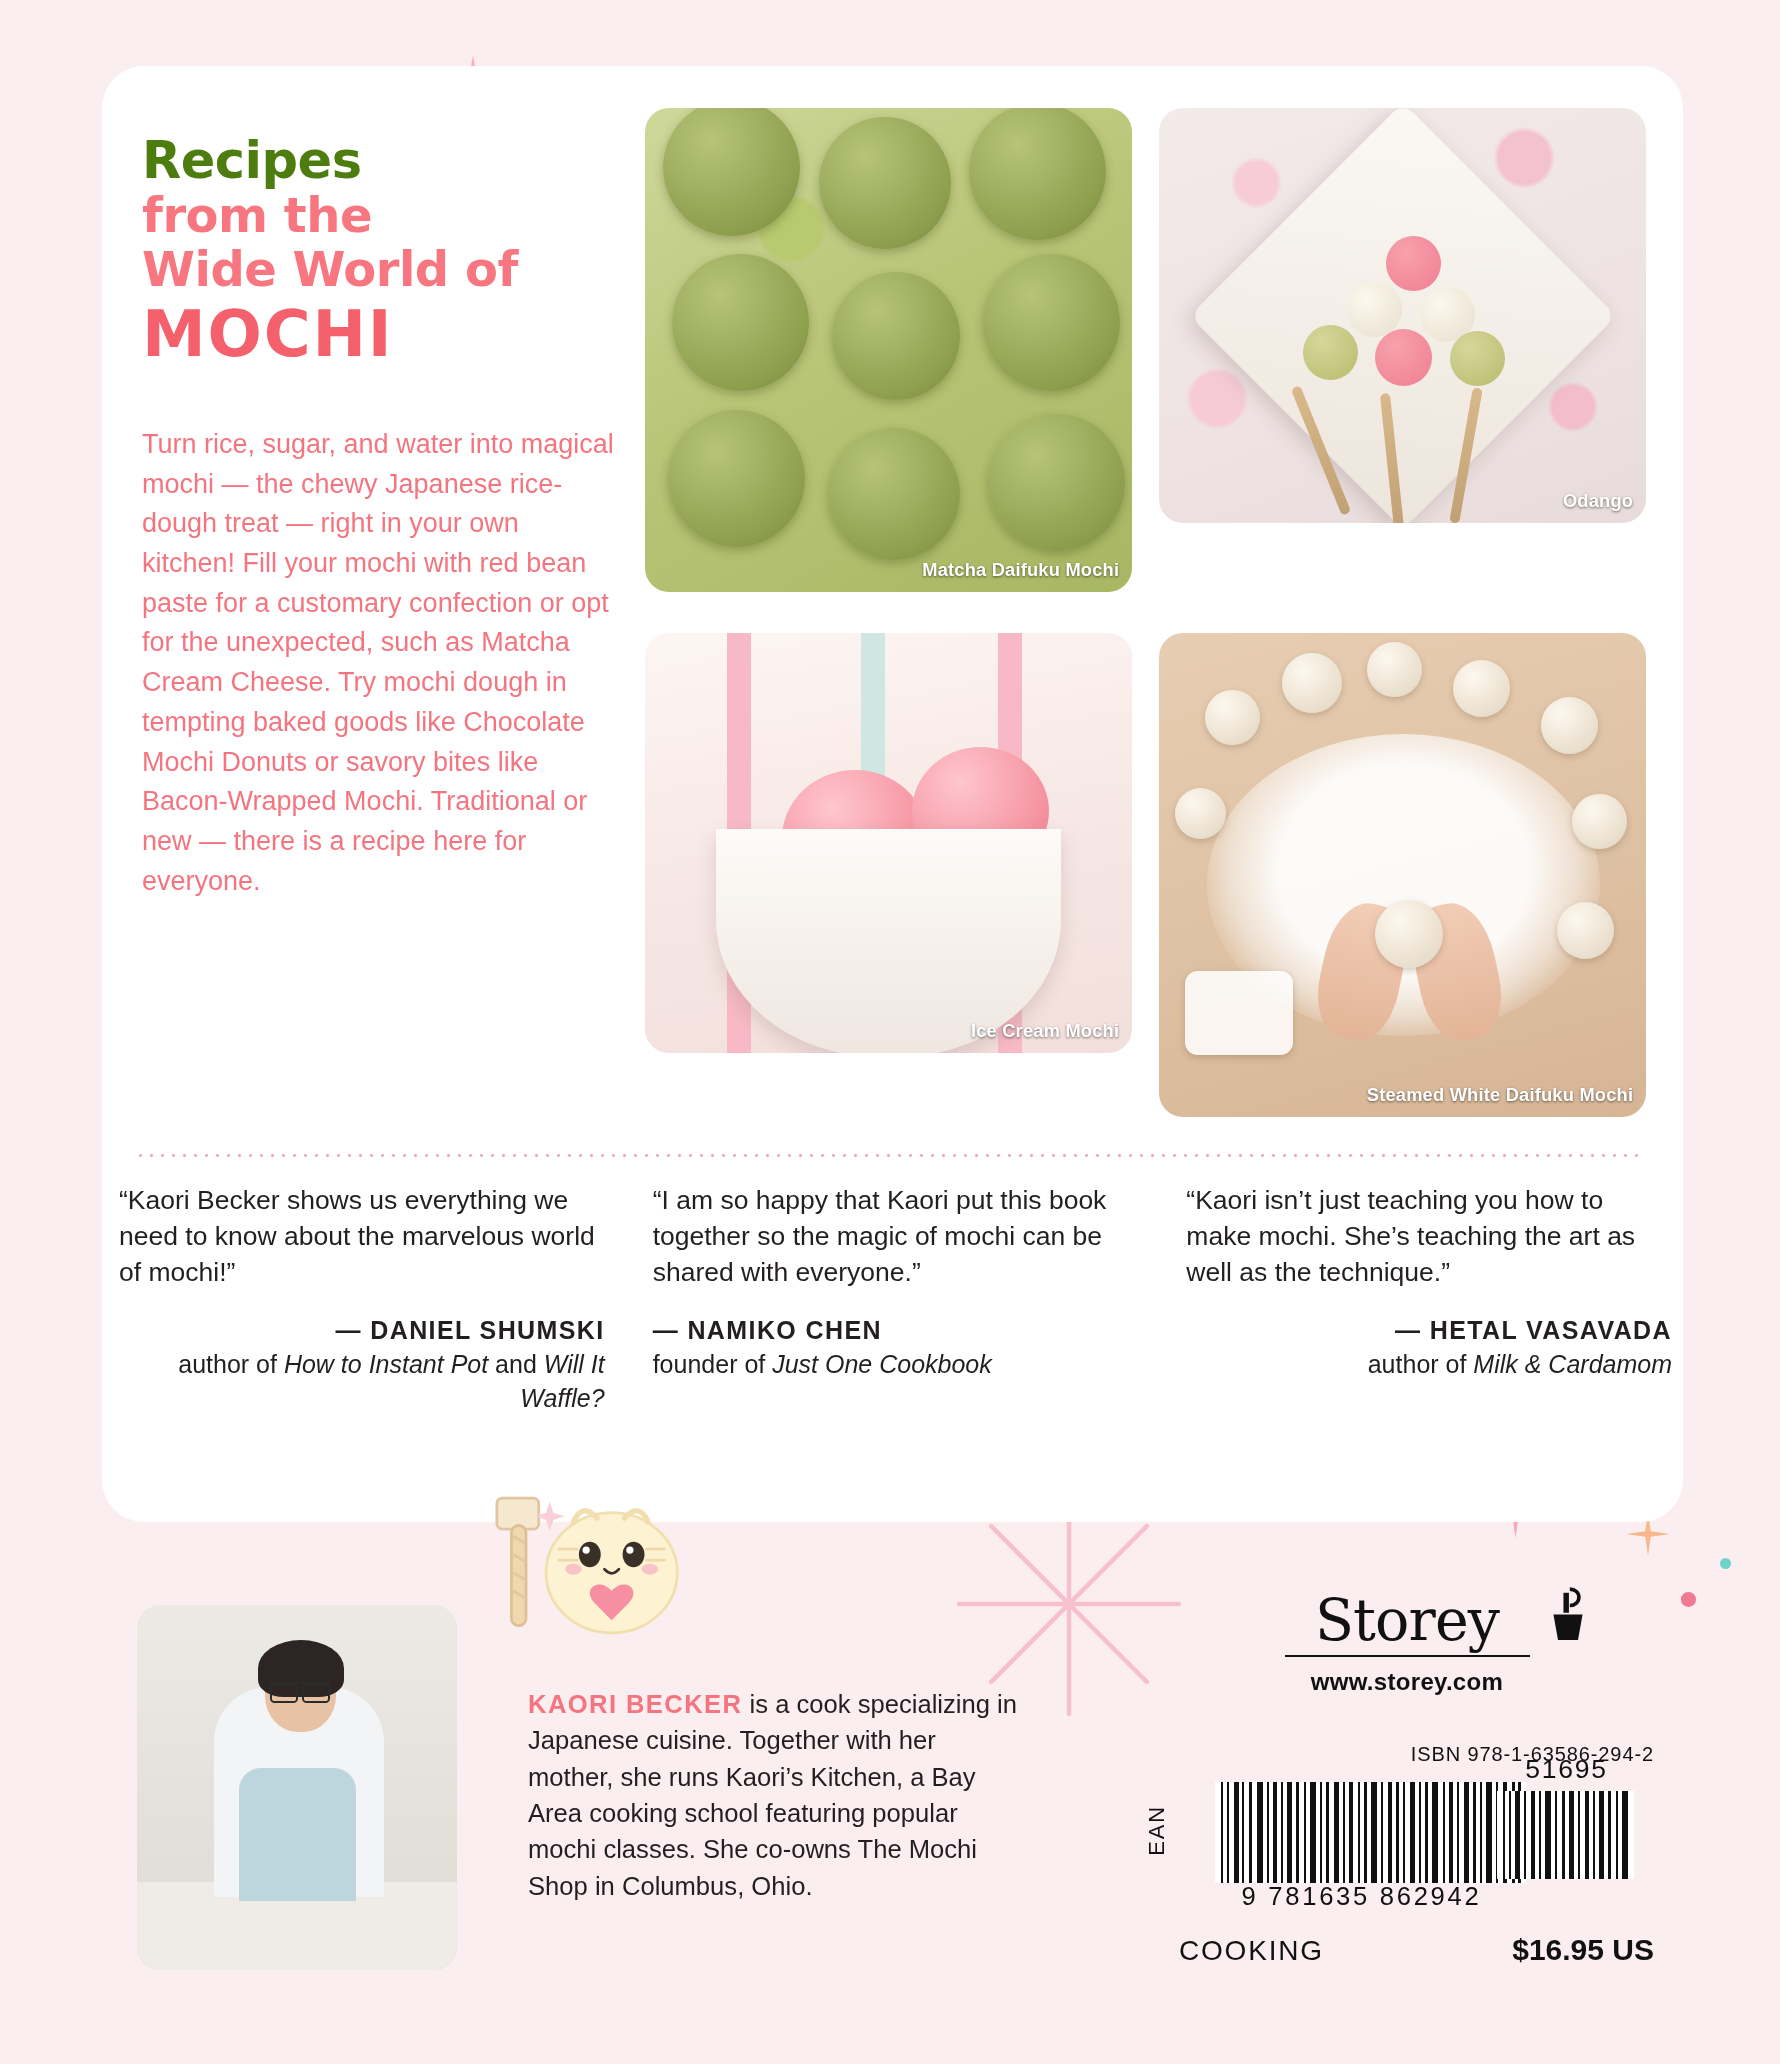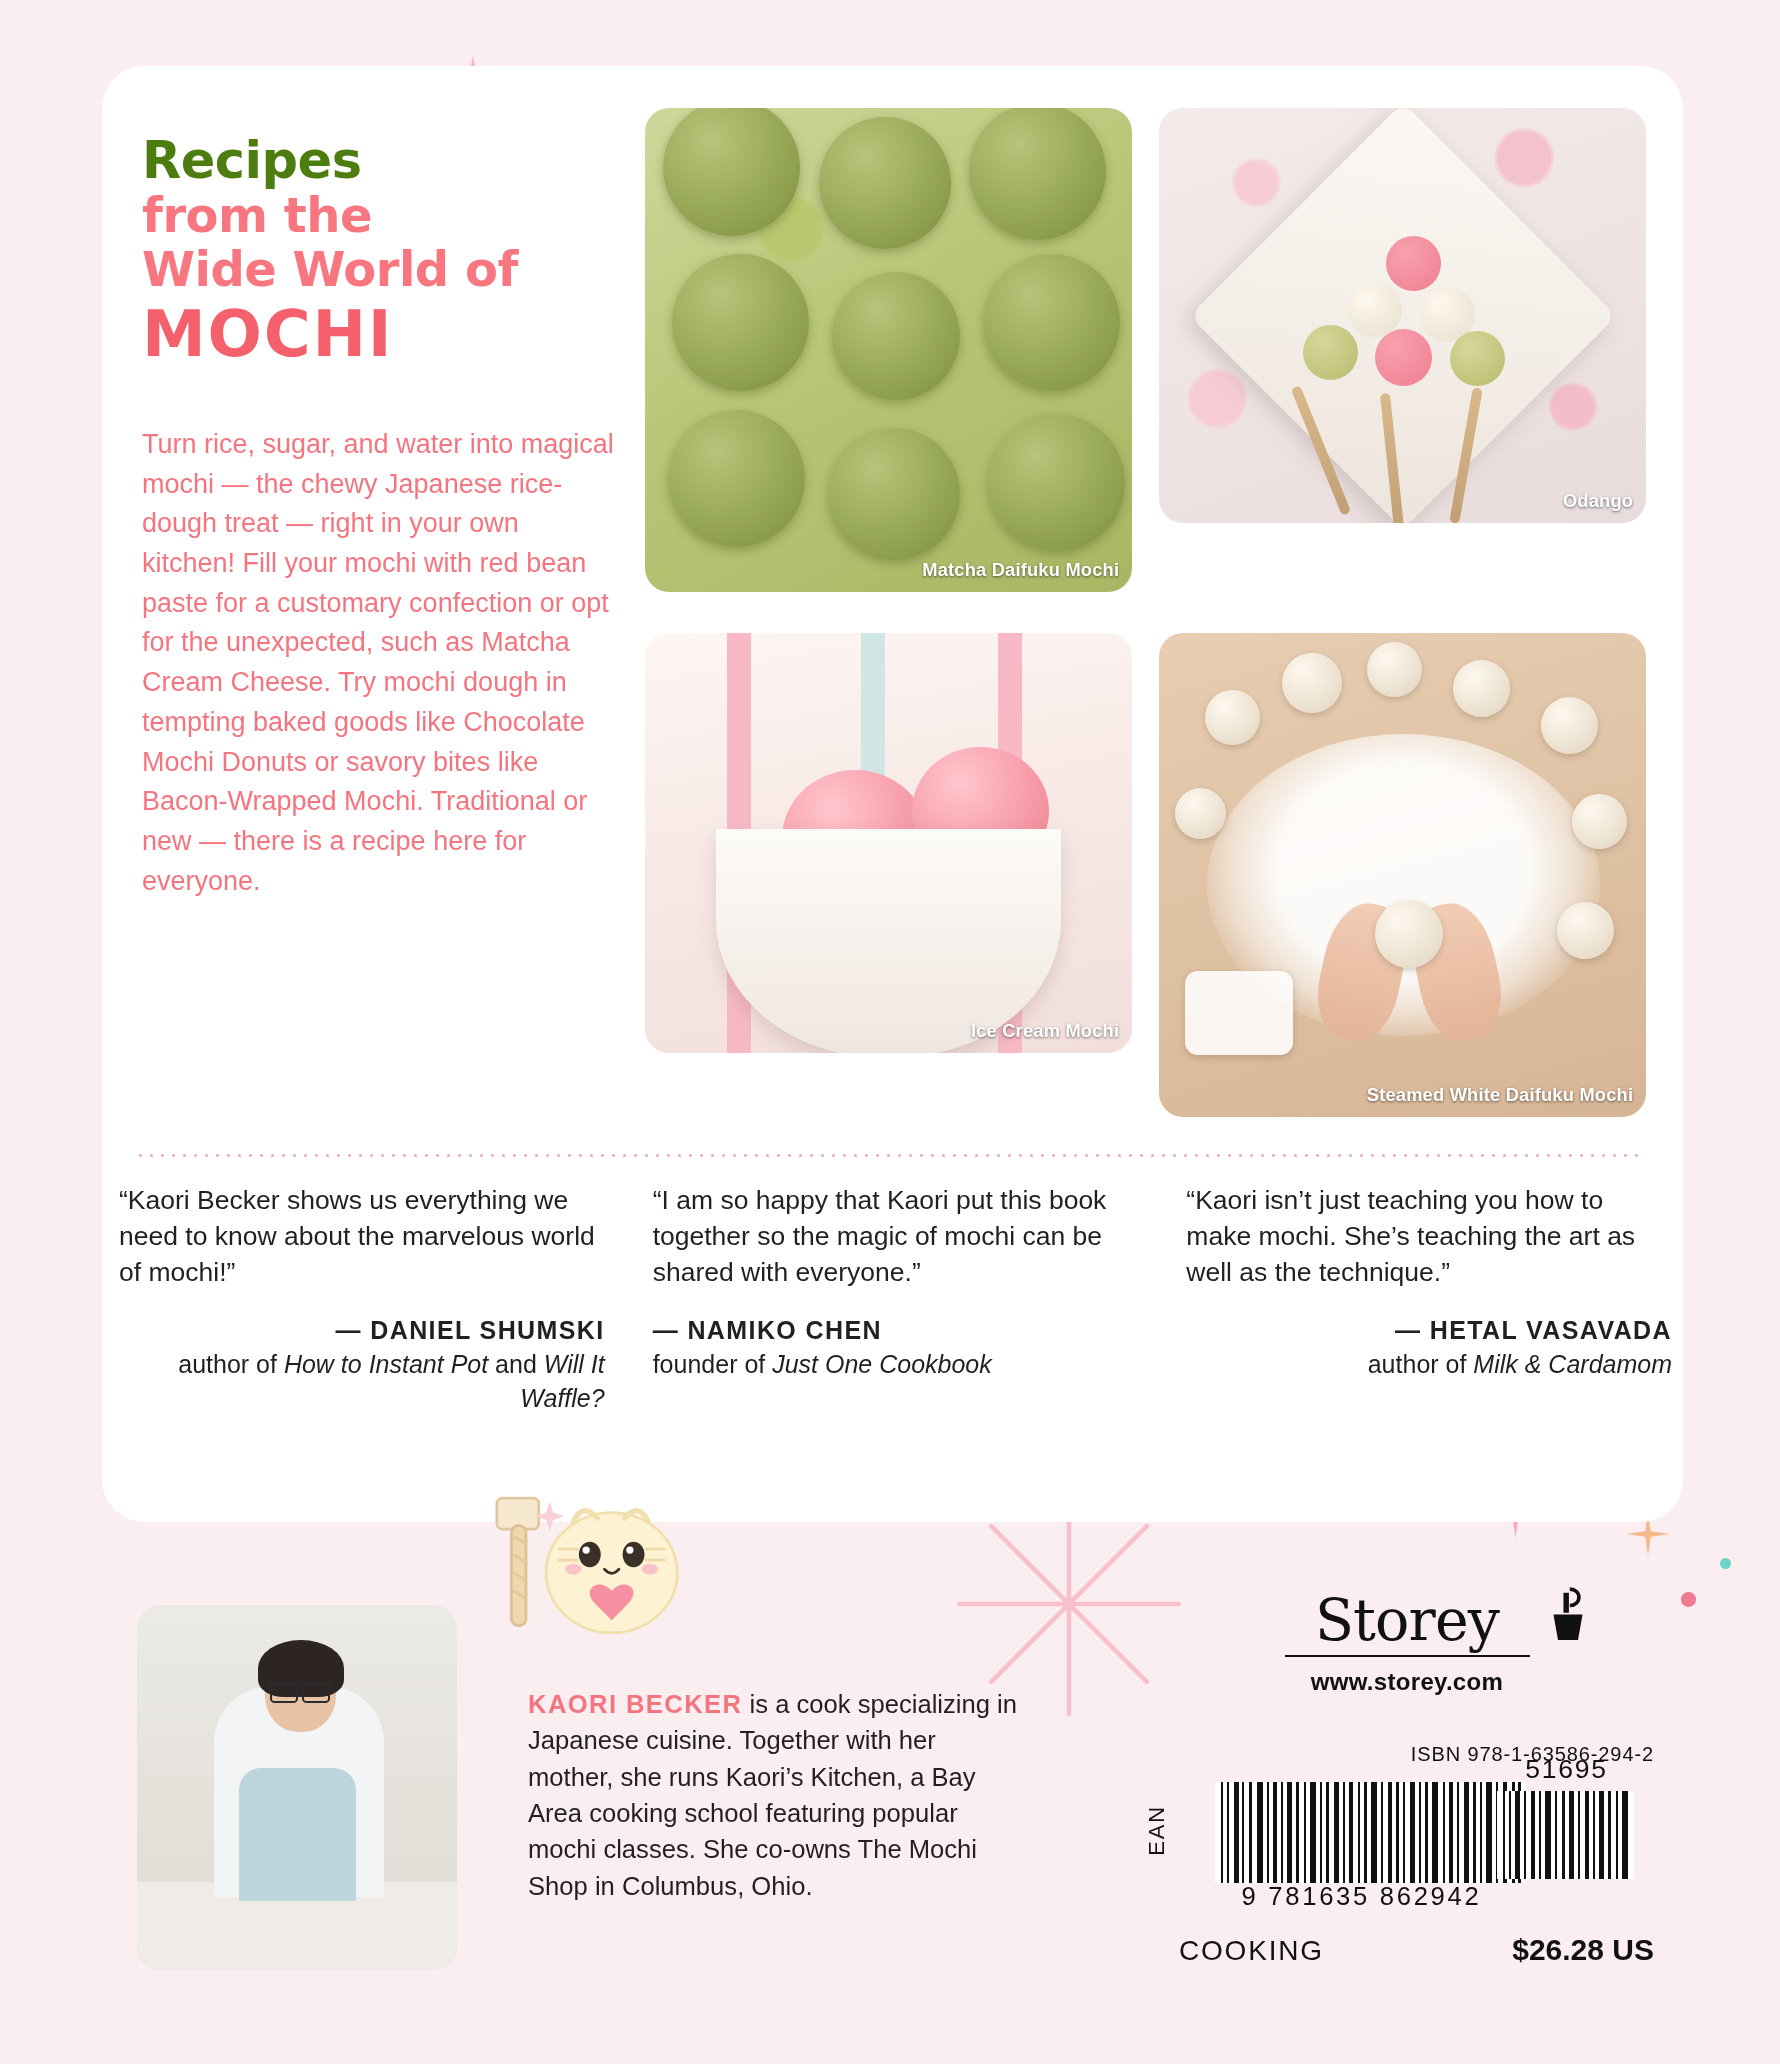--- a/index.html
+++ b/index.html
@@ -643,14 +643,14 @@
     <div class="bar" style="left:102px; width:4.6px;"></div>
     <div class="bar" style="left:111px; width:2.7px;"></div>
     <div class="bar" style="left:119px; width:1.8px;"></div>
     <div class="bar" style="left:125px; width:5.5px;"></div>
   </div>
 </div>
 
 <div class="bc-num">9 781635 862942</div>
 <div class="bc-add-num">51695</div>
 <div class="cooking">COOKING</div>
-<div class="price">$26.28 US</div>
+<div class="price">$16.95 US</div>
 
 
 </body></html>

